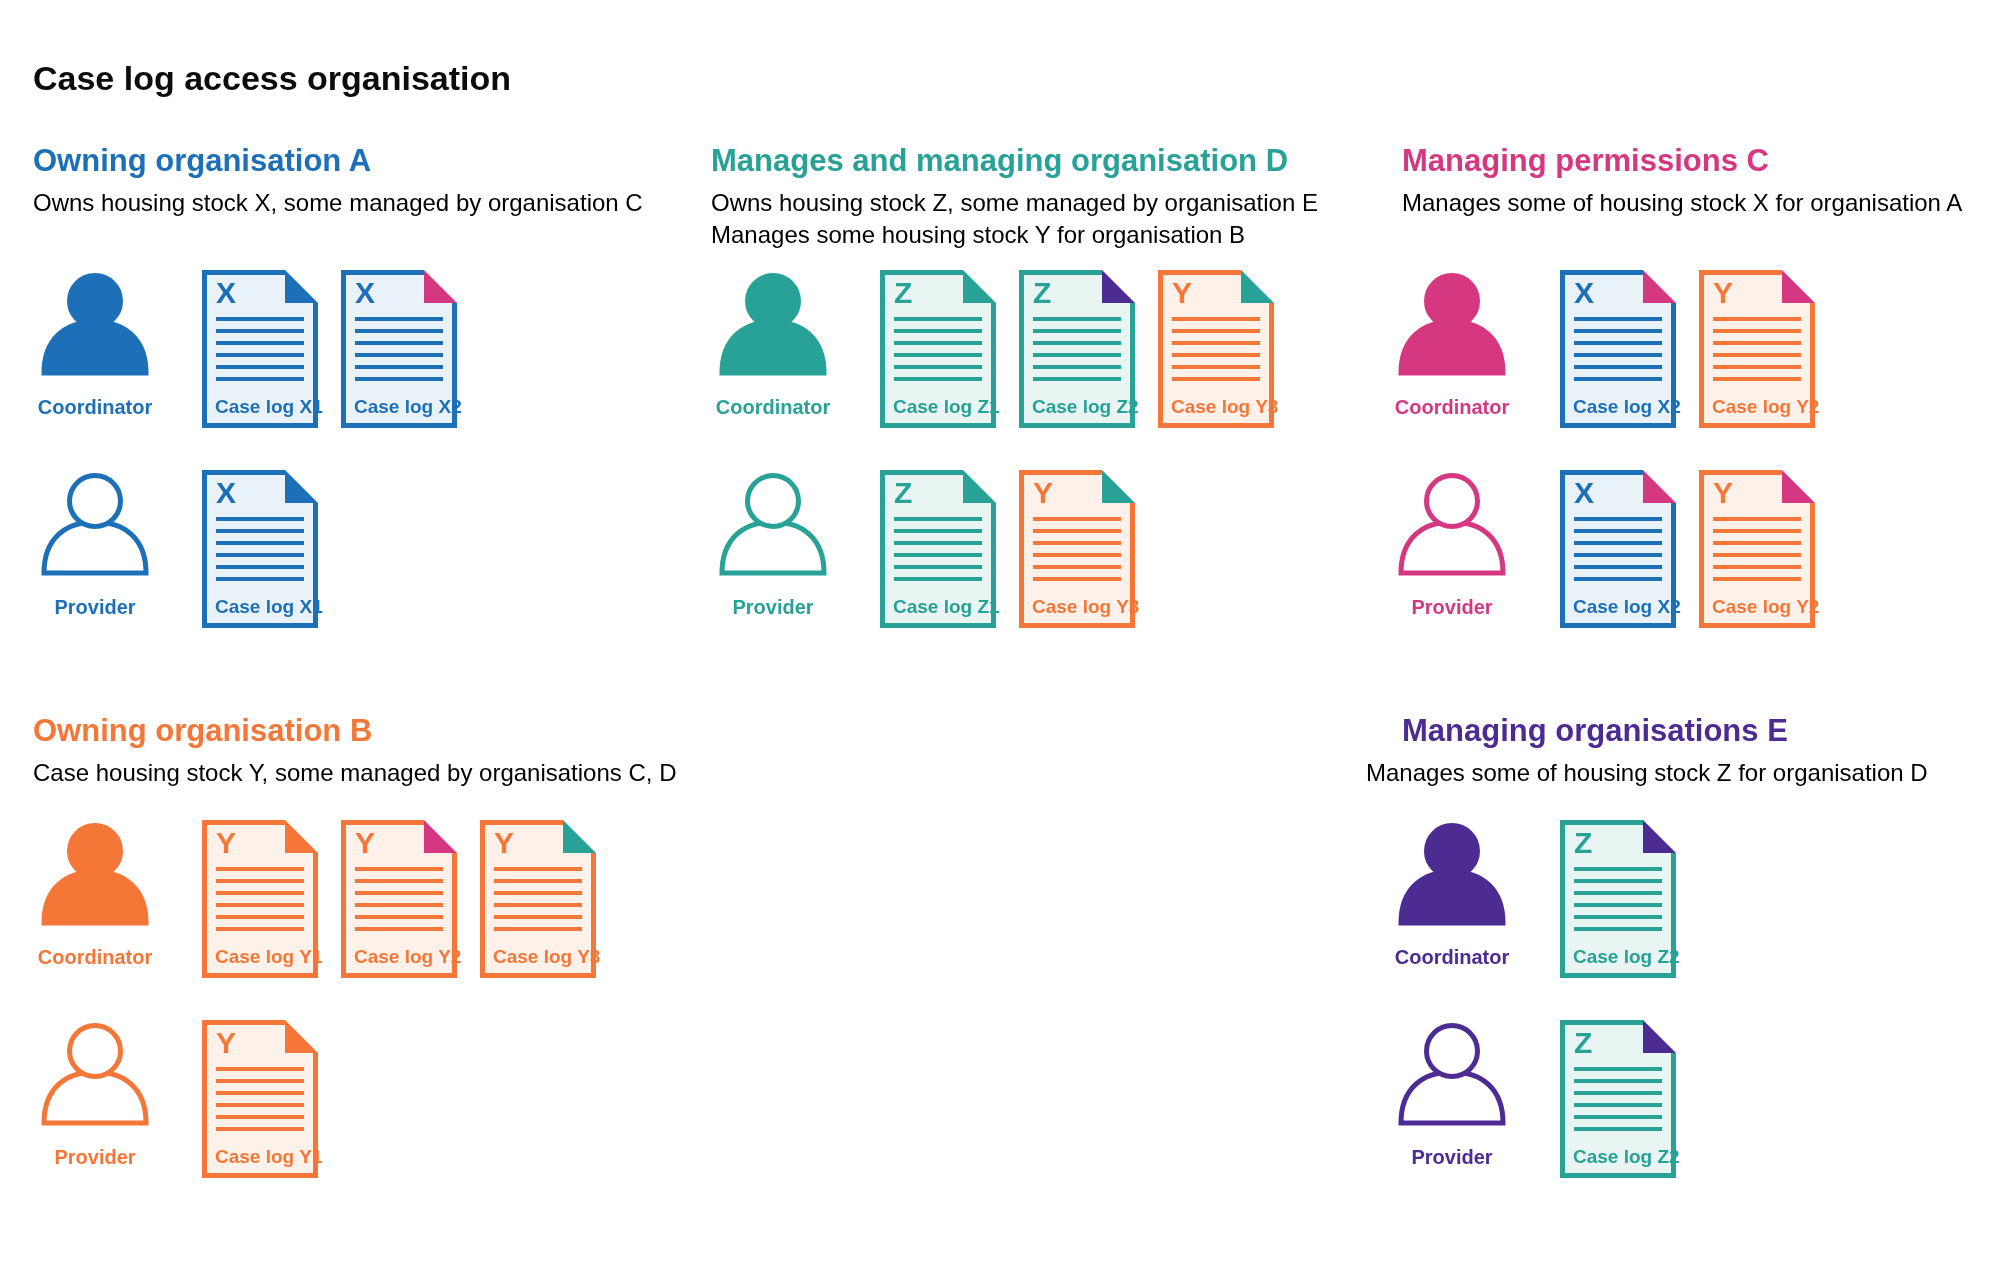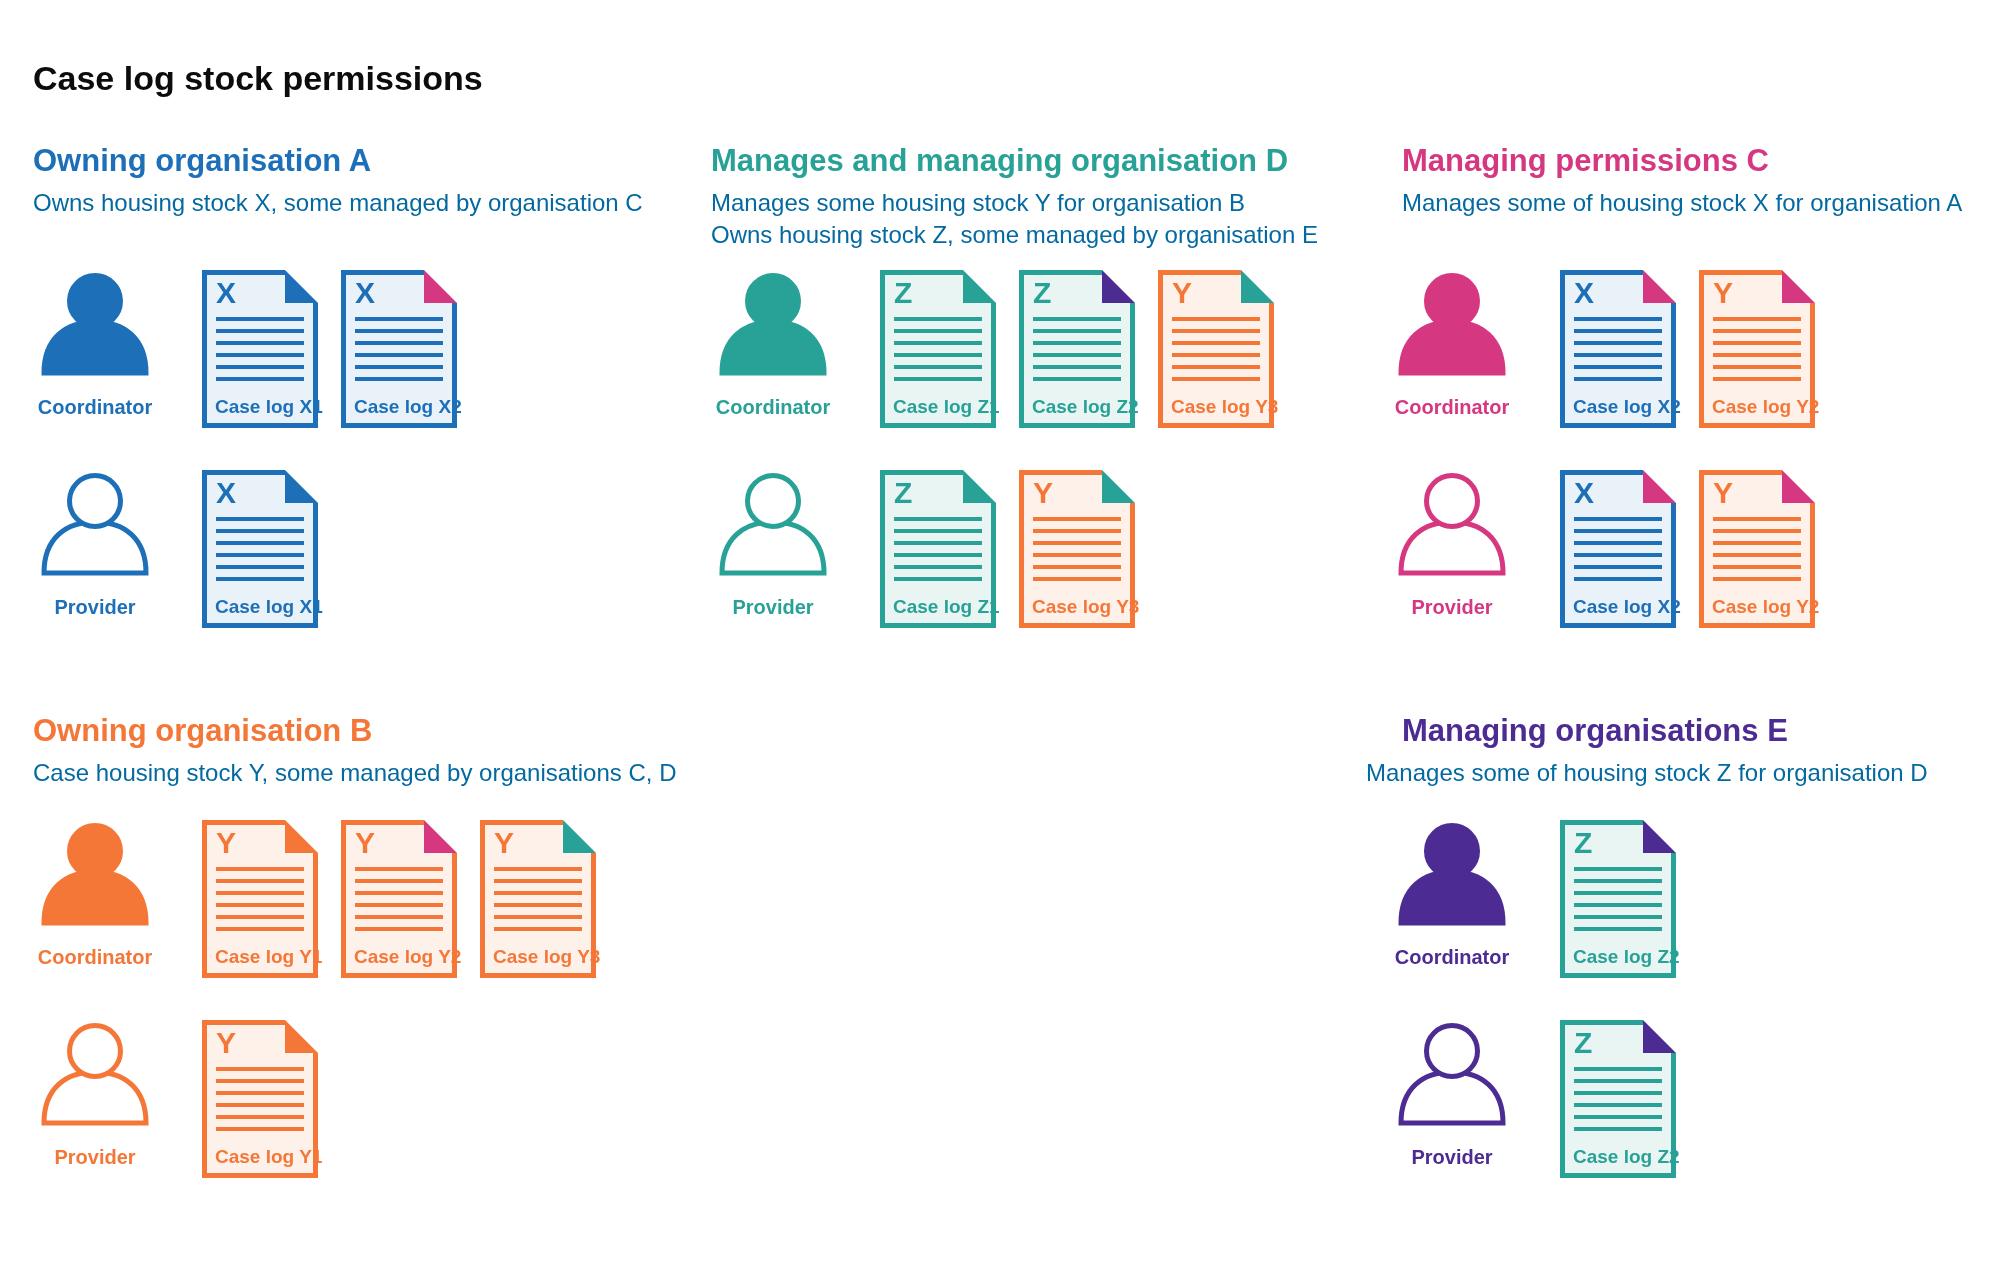--- a/index.html
+++ b/index.html
@@ -15,21 +15,21 @@
     font-size:34px; font-weight:bold; color:#0b0c0c;
   }
   .section-heading {
     position:absolute;
     font-size:31px; font-weight:bold;
     white-space:nowrap;
   }
   .section-desc {
     position:absolute;
     font-size:24px; line-height:32px;
-    color:#0369a1; white-space:nowrap;
+    color:#000000; white-space:nowrap;
   }
   .person { position:absolute; }
   .role-label {
     position:absolute; width:220px;
     text-align:center; font-size:20px; font-weight:bold;
     white-space:nowrap;
   }
   .doc { position:absolute; width:116px; height:158px; }
   .doc-body {
     position:absolute; inset:0; box-sizing:border-box;
@@ -51,21 +51,21 @@
   .doc-lines { position:absolute; top:47px; left:14px; right:14px; }
   .doc-line { height:4px; margin-bottom:8px; }
   .doc-label {
     position:absolute; bottom:10px; left:13px;
     font-size:19px; font-weight:bold; white-space:nowrap;
   }
 </style>
 </head>
 <body>
 
-<h1 class="page-title">Case log stock permissions</h1>
+<h1 class="page-title">Case log access organisation</h1>
 
 <div id="diagram">
     <div class="section-heading" style="left: 33px; top: 143px; color: rgb(29, 112, 184);">Owning organisation A</div>
     <div class="section-desc" style="left: 33px; top: 187px;">
       <div>Owns housing stock X, some managed by organisation C</div>
     </div>
     <div class="person" style="left: 40px; top: 272px;"><svg width="110" height="106" viewBox="0 0 110 106">
     <path d="M4,101 C4,66 26,50 55,50 C84,50 106,66 106,101 Z" fill="#1d70b8" stroke="#1d70b8" stroke-width="5"></path>
     <circle cx="55" cy="29" r="25.5" fill="#1d70b8" stroke="#1d70b8" stroke-width="5"></circle>
   </svg></div>
@@ -115,22 +115,22 @@
         <div class="doc-line" style="background:#1d70b8"></div>
         <div class="doc-line" style="background:#1d70b8"></div>
         <div class="doc-line" style="background:#1d70b8"></div>
         <div class="doc-line" style="background:#1d70b8"></div>
         <div class="doc-line" style="background:#1d70b8"></div>
       </div>
       <div class="doc-label" style="color:#1d70b8">Case log X1</div>
     </div>
     <div class="section-heading" style="left: 711px; top: 143px; color: rgb(40, 161, 151);">Manages and managing organisation D</div>
     <div class="section-desc" style="left: 711px; top: 187px;">
+      <div>Owns housing stock Z, some managed by organisation E</div>
       <div>Manages some housing stock Y for organisation B</div>
-      <div>Owns housing stock Z, some managed by organisation E</div>
     </div>
     <div class="person" style="left: 718px; top: 272px;"><svg width="110" height="106" viewBox="0 0 110 106">
     <path d="M4,101 C4,66 26,50 55,50 C84,50 106,66 106,101 Z" fill="#28a197" stroke="#28a197" stroke-width="5"></path>
     <circle cx="55" cy="29" r="25.5" fill="#28a197" stroke="#28a197" stroke-width="5"></circle>
   </svg></div>
     <div class="role-label" style="left: 663px; top: 396px; color: rgb(40, 161, 151);">Coordinator</div>
     <div class="person" style="left: 718px; top: 472px;"><svg width="110" height="106" viewBox="0 0 110 106">
     <path d="M4,101 C4,66 26,50 55,50 C84,50 106,66 106,101 Z" fill="#ffffff" stroke="#28a197" stroke-width="5"></path>
     <circle cx="55" cy="29" r="25.5" fill="#ffffff" stroke="#28a197" stroke-width="5"></circle>
   </svg></div>

